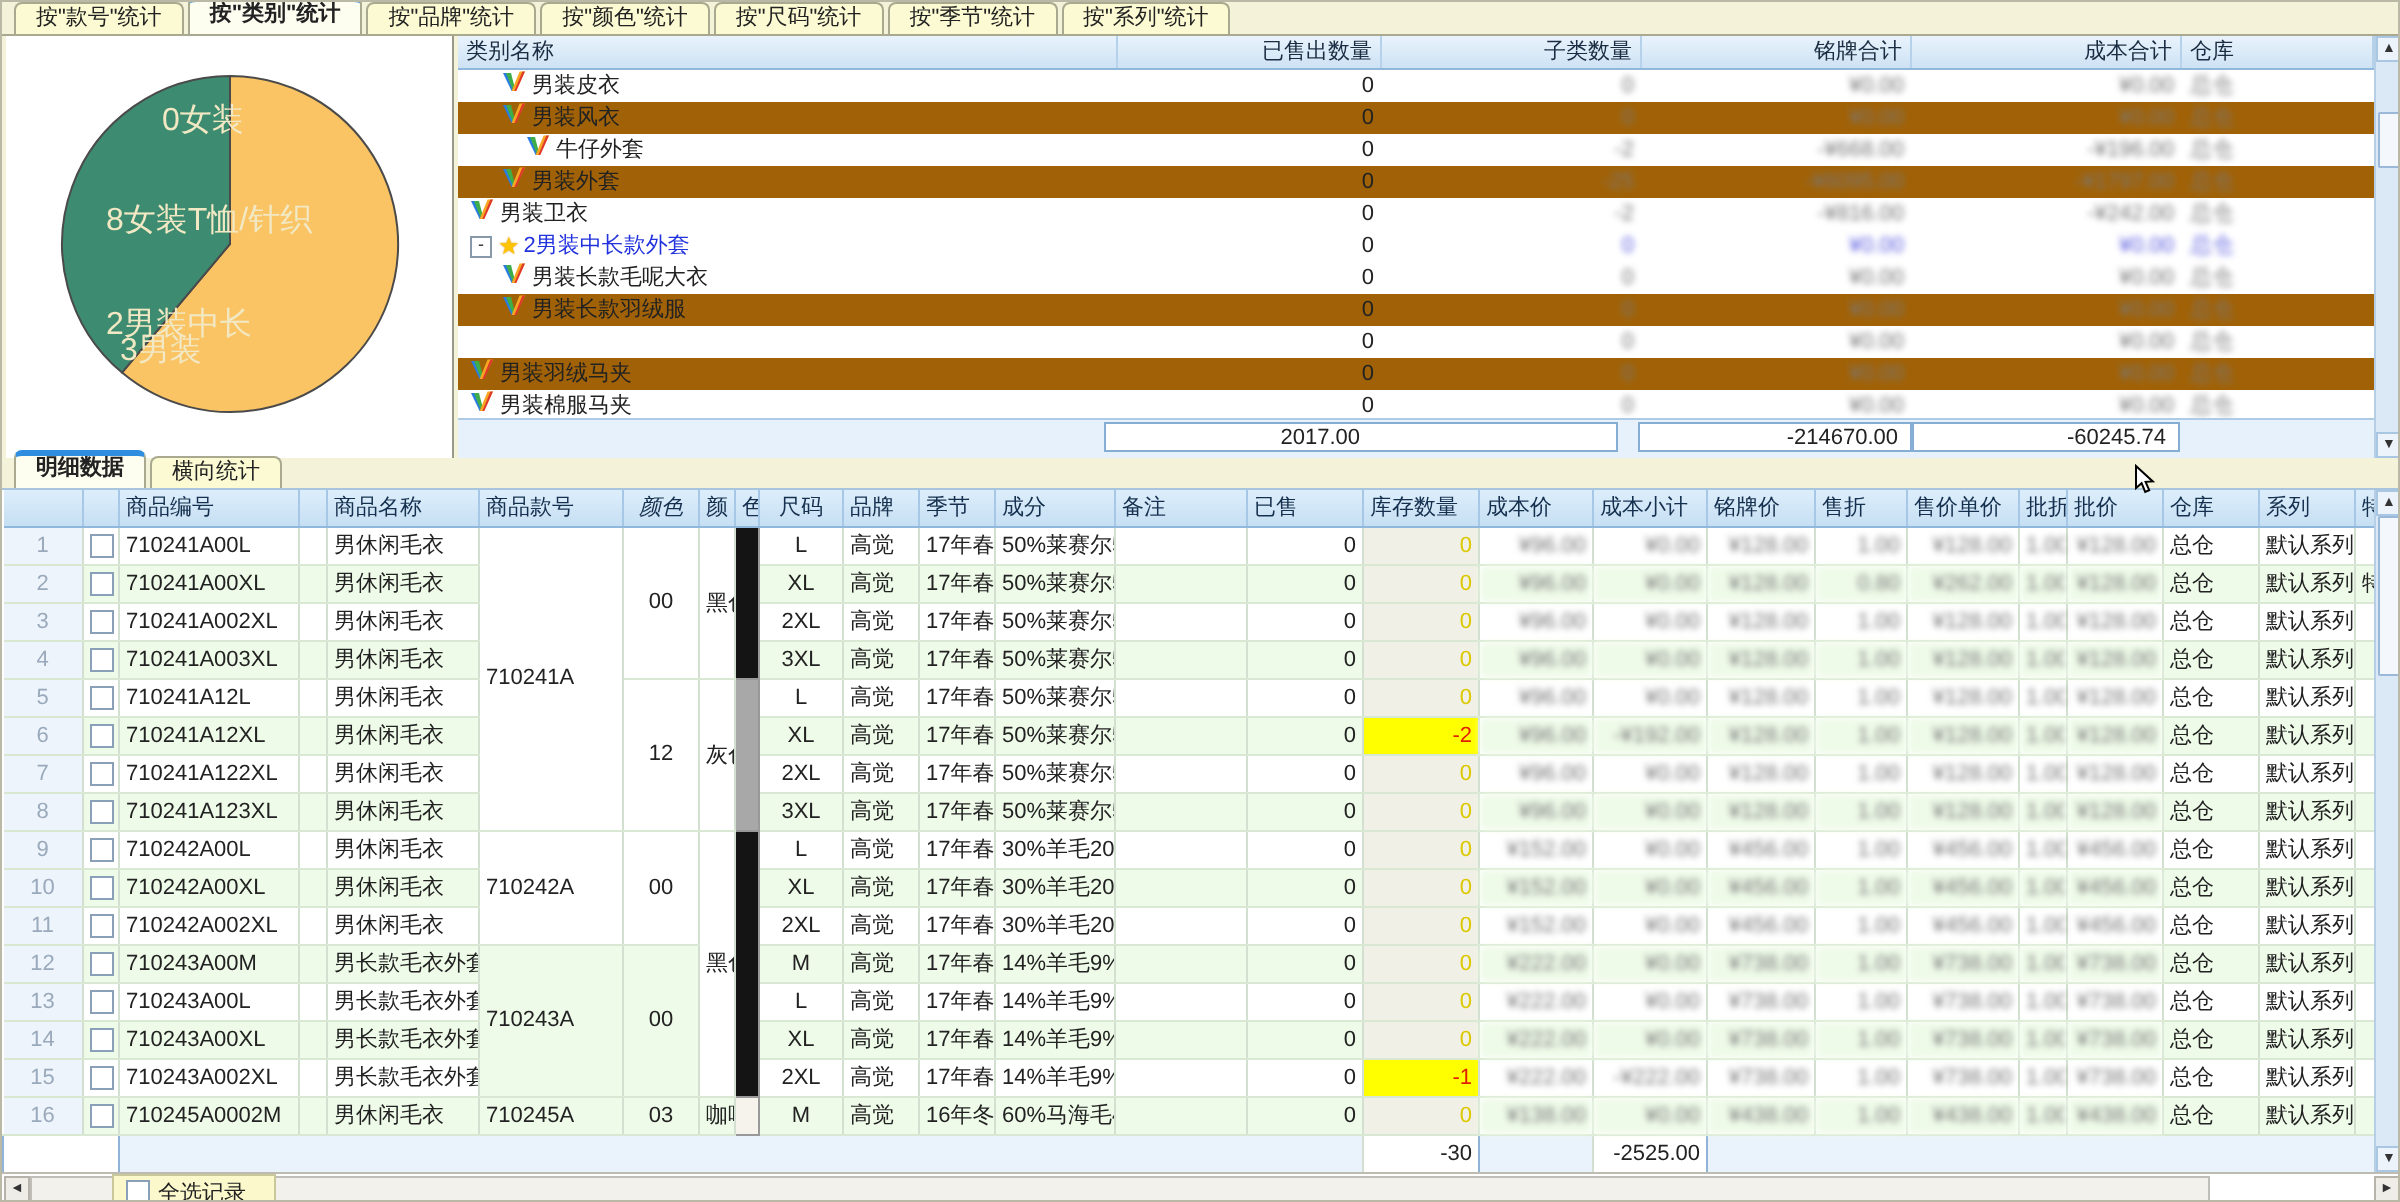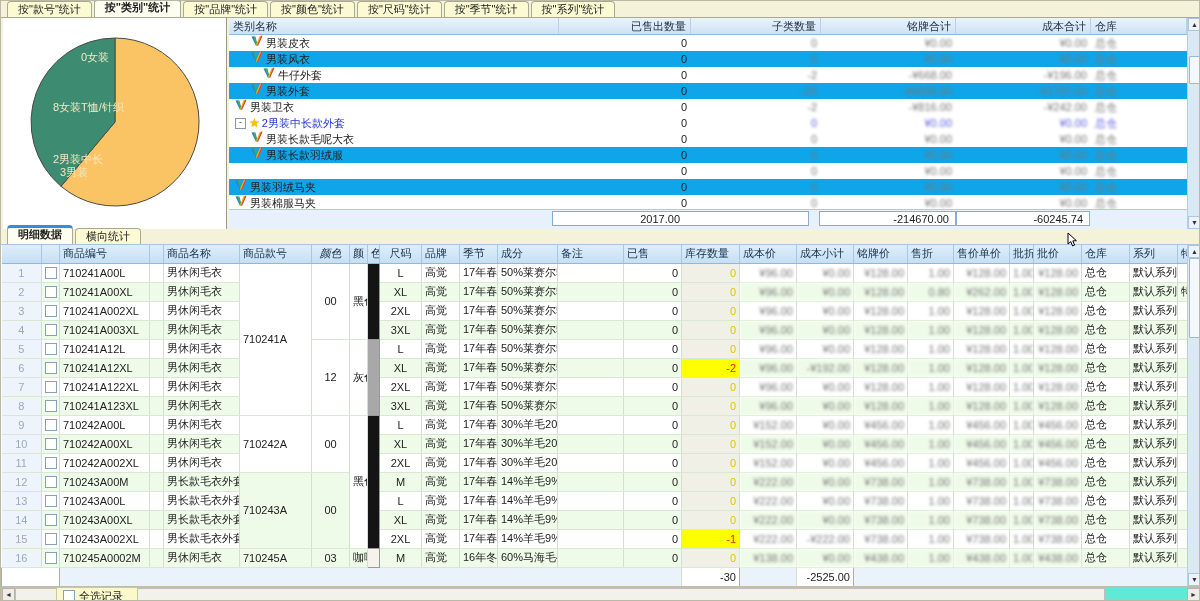--- a/index.html
+++ b/index.html
@@ -4,42 +4,42 @@
 <style>
   html,body{margin:0;padding:0;}
   body{font-family:"Liberation Sans","DejaVu Sans",sans-serif;font-size:11px;color:#222;}
   #app{position:relative;width:1200px;height:601px;background:#f4f3da;overflow:hidden;border:1px solid #b9b9a5;box-sizing:border-box;}
   
   .tabbar{position:absolute;left:0;top:0;width:1200px;height:17px;background:#f4f3da;border-bottom:1px solid #a9a98f;display:flex;align-items:flex-end;padding-left:6px;box-sizing:border-box;}
   .ttab{position:relative;height:15px;line-height:15px;padding:0 10px;margin-right:2px;background:#fbfad2;border:1px solid #a9a98f;border-bottom:none;border-radius:4px 4px 0 0;font-size:11px;color:#222;white-space:nowrap;cursor:default;}
   .ttab.active{background:#fdfdf0;border-top:3px solid #2f8ee0;height:16px;line-height:13px;font-weight:bold;}
   
   .pie-panel{position:absolute;left:2px;top:17px;width:224px;height:211px;background:#fff;border-right:1px solid #9a9a88;box-sizing:border-box;}
-  .pie-label{position:absolute;color:#f2e9c4;font-size:11px;white-space:nowrap;pointer-events:none;}
+  .pie-label{position:absolute;color:#f2e9c4;font-size:16px;white-space:nowrap;pointer-events:none;}
   .tree-panel{position:absolute;left:228px;top:17px;width:958px;height:211px;background:#fff;overflow:hidden;}
   .tree-head{display:flex;height:16px;line-height:16px;background:linear-gradient(#e9f3fc,#cde2f4);border-bottom:1px solid #8fb8dc;color:#1a2c42;}
   .tree-head div{box-sizing:border-box;padding:0 4px;border-right:1px solid #b6d2ea;overflow:hidden;white-space:nowrap;}
   .trow{display:flex;height:16px;line-height:16px;background:#fff;white-space:nowrap;}
-  .trow.g{background:#0ea5e9;}
+  .trow.g{background:#a16207;}
   .tcell{box-sizing:border-box;padding:0 4px;overflow:hidden;}
   .tname{display:flex;align-items:center;}
   .num{text-align:right;}
   .blur{filter:blur(1.5px);color:#777;}
   .blur.bl{color:#5a5ae0;}
   .sel-label{color:#2233dd;}
   .expbox{display:inline-block;width:9px;height:9px;line-height:7px;border:1px solid #8899aa;background:#fff;color:#333;font-size:9px;text-align:center;margin-right:3px;flex:none;}
   .star{color:#ffc400;font-size:12px;margin-right:2px;text-shadow:0 0 1px #d08000;flex:none;}
   .vicon{width:12px;height:12px;margin-right:3px;flex:none;}
   .tree-foot{position:absolute;left:0;bottom:0;width:958px;height:19px;background:#e6f1fb;border-top:1px solid #aecbe5;}
   .tfbox{position:absolute;top:1px;height:15px;line-height:15px;background:#fff;border:1px solid #86add4;box-sizing:border-box;text-align:right;padding-right:6px;color:#222;}
   
   .vscroll{position:absolute;width:14px;background:#dbe9f7;border-left:1px solid #b7cfe6;box-sizing:border-box;}
   .sbtn{position:absolute;left:0;width:13px;height:13px;background:#ecf3fb;border:1px solid #a9c6e2;box-sizing:border-box;font-size:7px;line-height:11px;text-align:center;color:#333;}
   .sthumb{position:absolute;left:1px;width:11px;background:#f4f8fd;border:1px solid #9ab8d8;box-sizing:border-box;border-radius:1px;}
-  .hscroll{position:absolute;left:0;top:585px;width:1200px;height:16px;background:#5eead4;border-top:1px solid #bdbbb2;box-sizing:border-box;}
+  .hscroll{position:absolute;left:0;top:585px;width:1200px;height:16px;background:#ffffff;border-top:1px solid #bdbbb2;box-sizing:border-box;}
   .hbtn{position:absolute;top:1px;width:13px;height:13px;background:#efede7;border:1px solid #b5b3aa;box-sizing:border-box;font-size:7px;line-height:11px;text-align:center;color:#333;}
   .hthumb{position:absolute;top:1px;left:14px;width:1090px;height:13px;background:#f2f1ec;border:1px solid #c0beb8;box-sizing:border-box;}
   .selall{position:absolute;left:55px;top:0;height:16px;background:#fbf9cc;border:1px solid #c8c89a;border-bottom:none;display:flex;align-items:center;padding:0 14px 0 6px;}
   .selall .cbx{margin-right:4px;}
   
   .btabs{position:absolute;left:0;top:228px;width:1200px;height:16px;background:#f4f3da;display:flex;align-items:flex-end;padding-left:6px;box-sizing:border-box;border-bottom:1px solid #a9c4dd;}
   
   .detail-wrap{position:absolute;left:0;top:244px;width:1186px;height:341px;background:#fff;overflow:hidden;}
   table.det{border-collapse:collapse;table-layout:fixed;width:1186px;}
   table.det th{height:18px;background:linear-gradient(#ddeefb,#c6dff3);border-right:1px solid #a6c8e6;border-bottom:1px solid #8fb8dc;font-weight:normal;color:#15304e;text-align:left;padding:0 3px;overflow:hidden;white-space:nowrap;box-sizing:border-box;font-size:11px;}

